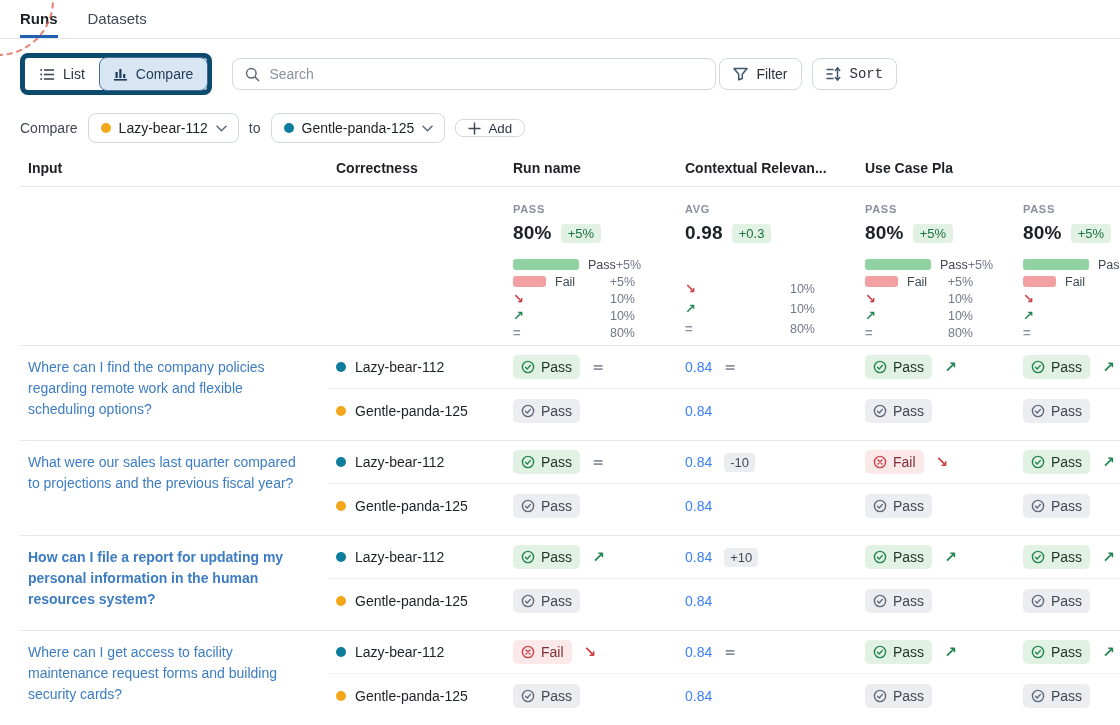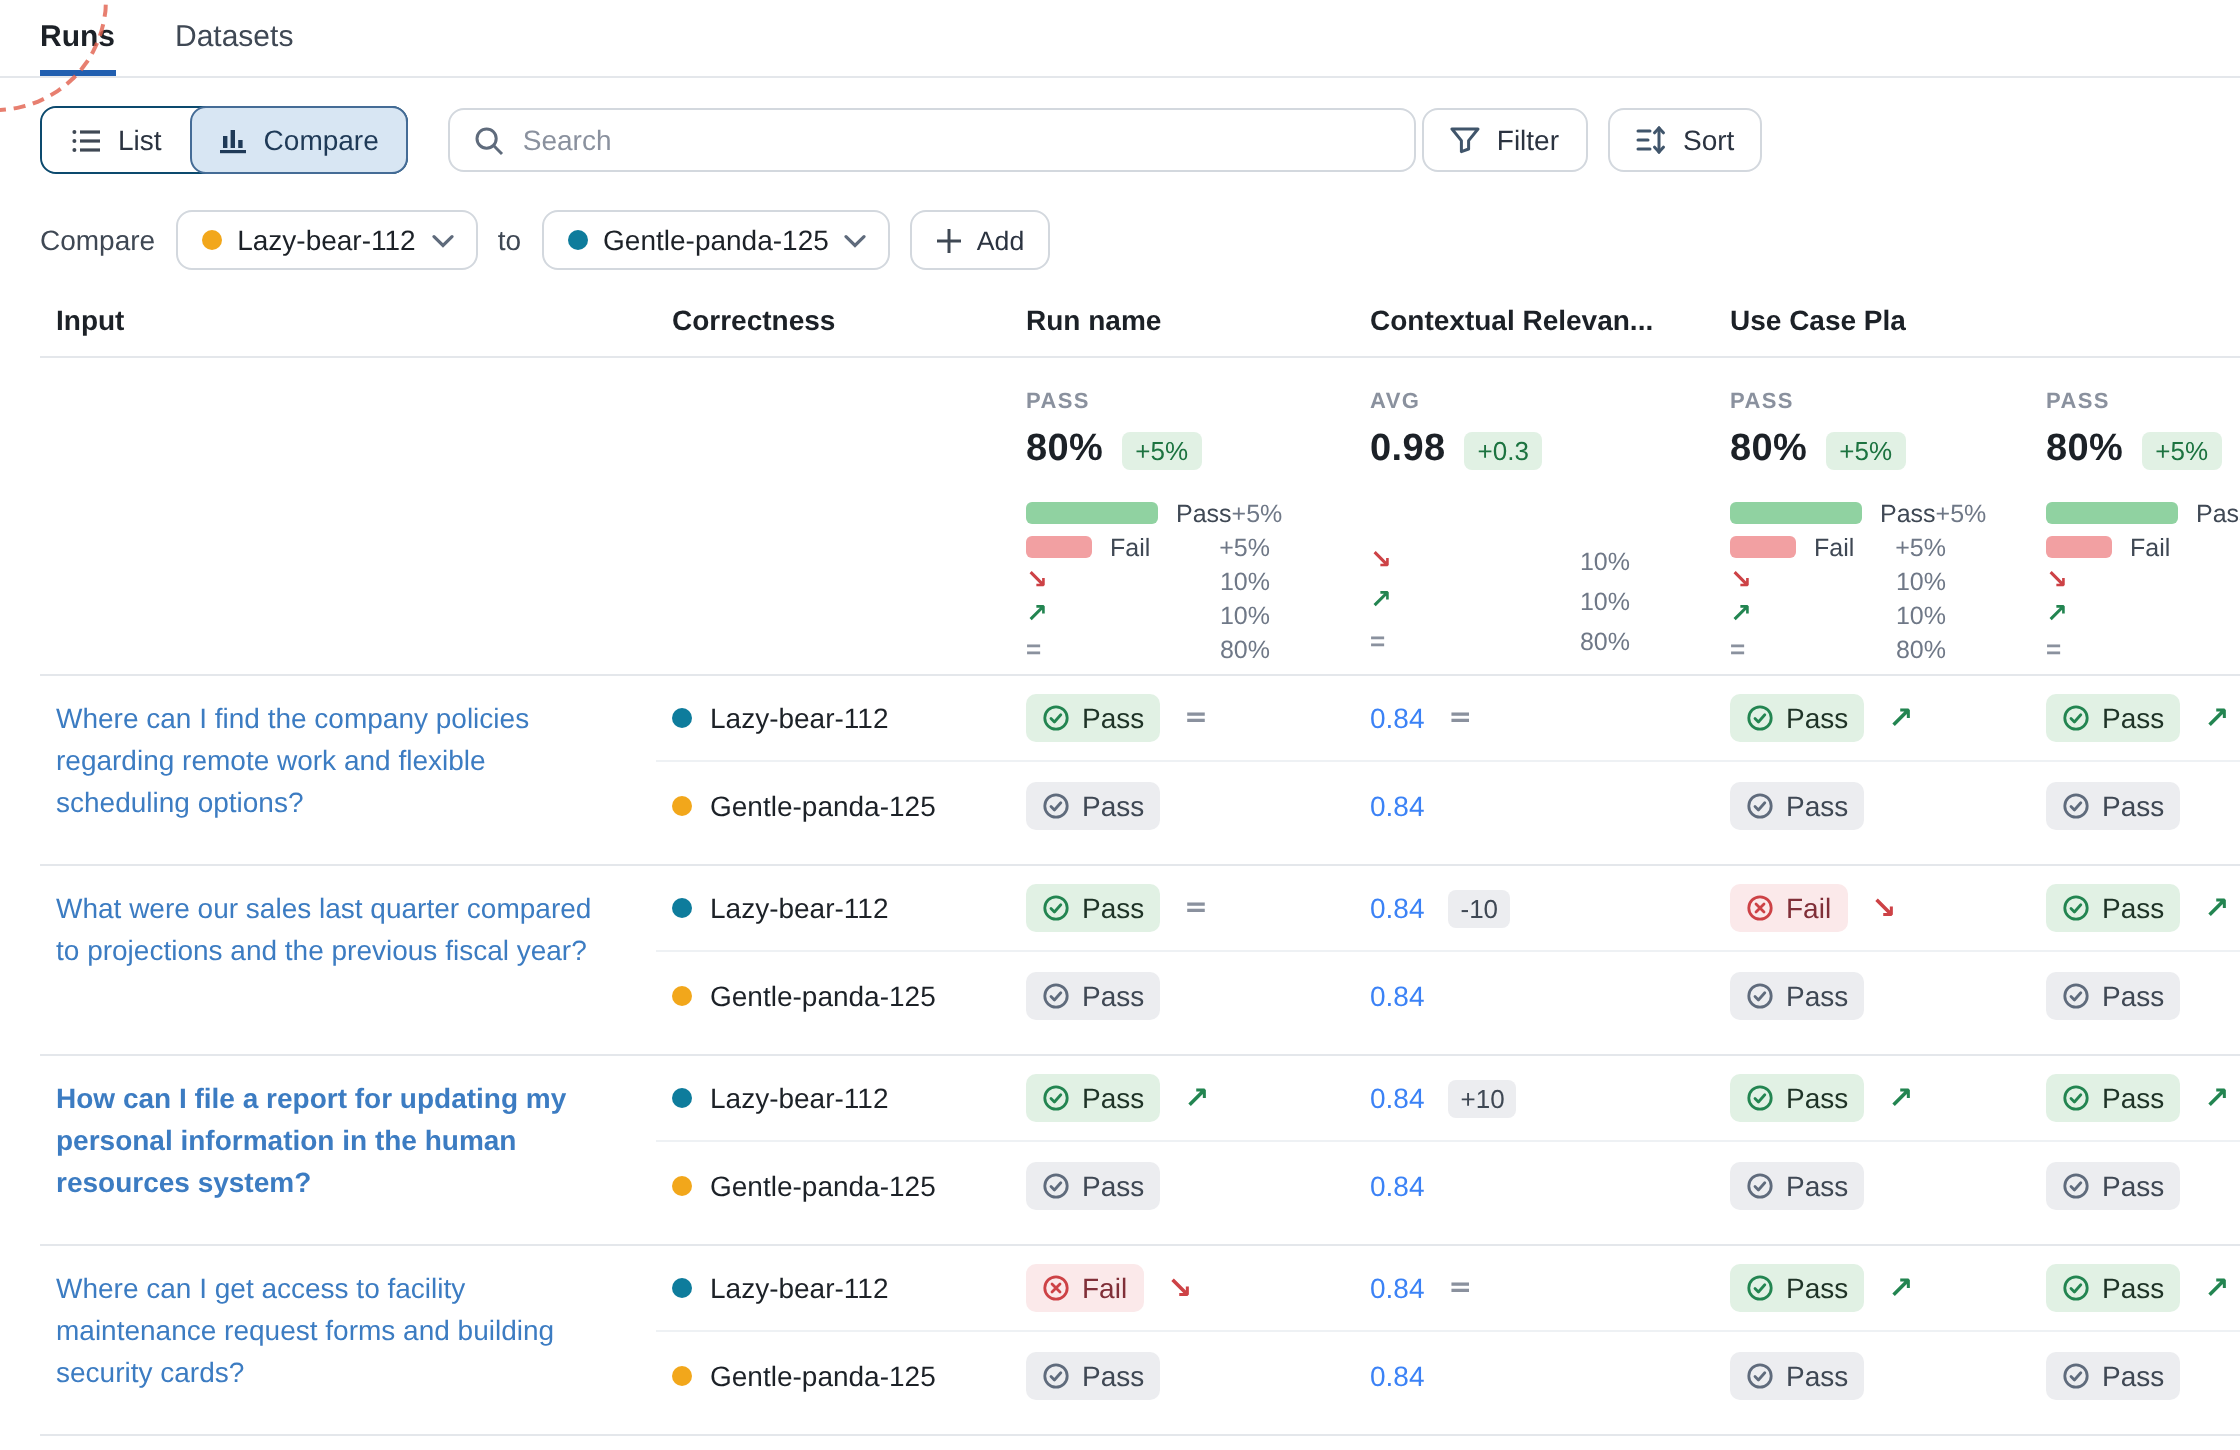--- a/index.html
+++ b/index.html
@@ -11,38 +11,38 @@
   .arc { position:absolute; left:-58px; top:-56px; width:112px; height:112px;
     border:2px dashed #e2604d; border-radius:50%; opacity:.8; pointer-events:none; }
 
   
   .tabs { display:flex; gap:30px; padding:10px 0 0 20px; border-bottom:1px solid #e4e7eb; }
   .tab { font-size:15px; color:#3f4854; padding-bottom:8px; border-bottom:3px solid transparent; cursor:pointer; }
   .tab.active { color:#1c2127; font-weight:bold; border-bottom-color:#215fb0; }
 
   
   .toolbar { display:flex; align-items:center; margin:14px 20px 0 20px; }
-  .seg { display:flex; border:1px solid #0c4a6e; border-radius:8px;align-items:flex-end; }
+  .seg { display:flex; border:5px solid #0c4a6e; border-radius:8px;align-items:flex-end; }
   .seg-btn { display:flex; align-items:center; gap:8px; height:32px; padding:0 14px;
     background:#fff; border:1.5px solid transparent; border-radius:8px; font-size:14px; color:#2b3340; cursor:pointer; }
   .seg-btn.active { background:#d8e6f3; border-color:#456c96; color:#1f3a57; margin:-1px; height:34px; }
   .search { display:flex; align-items:center; gap:9px; width:484px; height:32px; margin-left:20px;
     border:1px solid #d3d8de; border-radius:8px; padding:0 12px; }
   .search input { border:none; outline:none; flex:1; font-size:14px; color:#1c2127; font-family:inherit; background:transparent; }
   .search input::placeholder { color:#8a919e; }
   .tool-btn { display:flex; align-items:center; gap:8px; height:32px; padding:0 13px;
     border:1px solid #d3d8de; border-radius:8px; background:#fff; font-size:14px; color:#2b3340; cursor:pointer; }
-  .tool-btn.filter { margin-left:3px; } .tool-btn.sort { margin-left:10px; }
+  .tool-btn.filter { margin-left:3px; } .tool-btn.sort { margin-left:10px;font-family:Liberation Mono, monospace; }
 
   
   .compare-bar { display:flex; align-items:center; gap:10px; margin:18px 20px 0 20px; color:#3f4854; }
   .dd { display:flex; align-items:center; gap:8px; height:30px; padding:0 11px 0 12px;
     border:1px solid #d3d8de; border-radius:8px; background:#fff; color:#1c2127; cursor:pointer; }
   .dot { width:10px; height:10px; border-radius:50%; flex:0 0 auto; }
-  .add-btn { display:flex; align-items:center; gap:7px; height:30px; padding:0 12px;
+  .add-btn { display:flex; align-items:center; gap:7px; height:18px; padding:0 12px;
     border:1px solid #d3d8de; border-radius:8px; background:#fff; color:#2b3340; cursor:pointer; }
 
   
   .table { --cols:308px 177px 172px 180px 158px 205px; margin-top:15px; padding-left:20px; width:1220px; }
   .thead, .sumrow, .rgroup { display:grid; grid-template-columns:var(--cols); }
   .thead { border-bottom:1px solid #e4e7eb; }
   .th { font-weight:bold; font-size:14px; padding:2px 8px 10px 8px; white-space:nowrap; overflow:hidden; }
 
   .sumrow { border-bottom:1px solid #e4e7eb; padding:16px 0 6px 0; }
   .sum-cell { padding:0 8px; }

